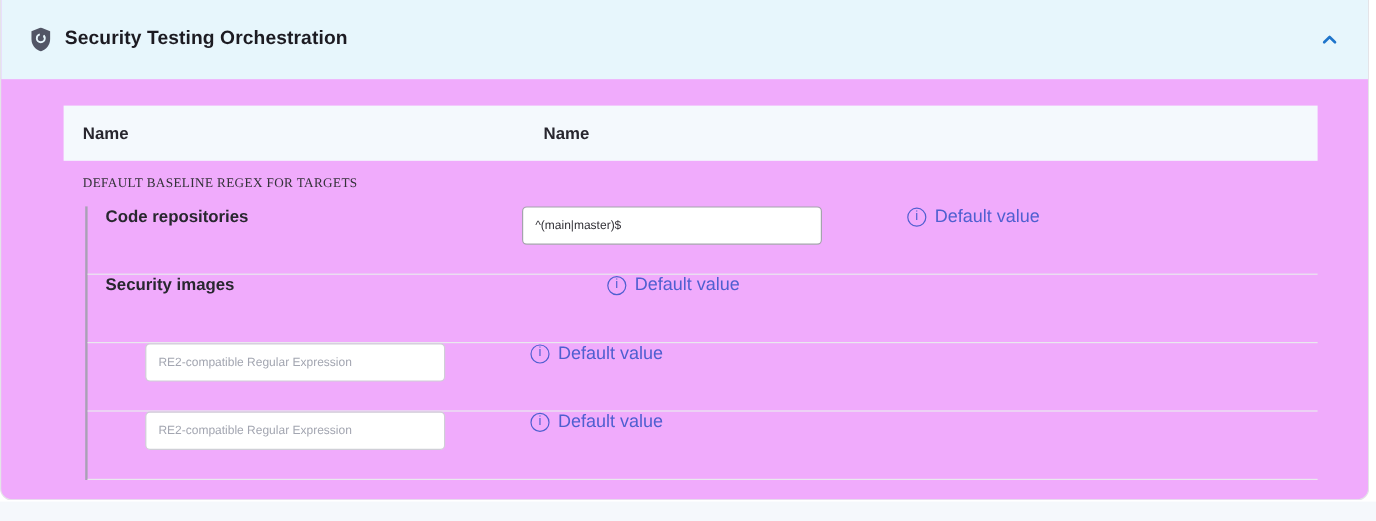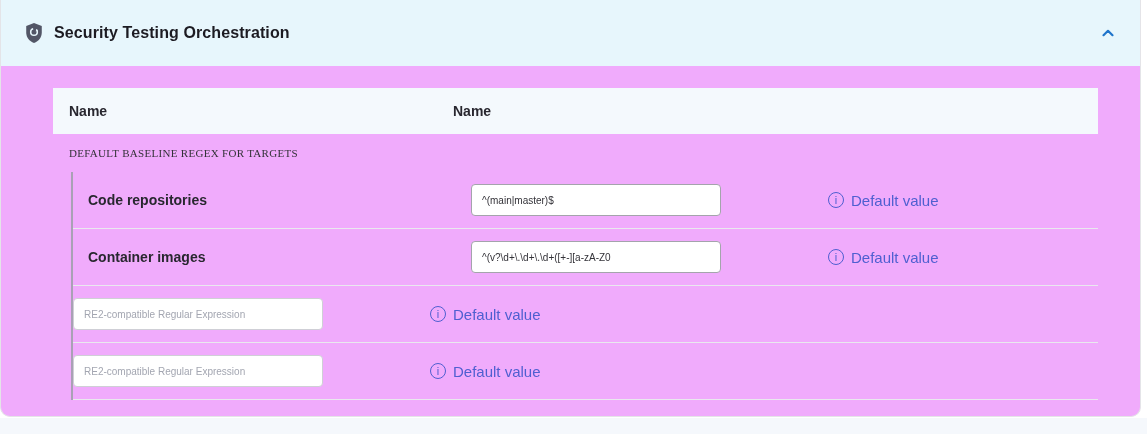--- a/index.html
+++ b/index.html
@@ -63,23 +63,22 @@
     font-family: Liberation Serif, serif;
   }
 
   .group {
     margin-left: 18px;
     border-left: 2px solid #a9a1b5;
   }
   .row {
     height: 57px;
     display: flex;
-    align-items: center;
+    align-items: flex-start;
     border-bottom: 1px solid #e9e9ee;
-    gap: 36px;
   }
   .row-name {
     width: 362px;
     padding-left: 15px;
     font-size: 14px;
     font-weight: 700;
     color: #28272f;
   }
   .regex-input {
     width: 250px;
@@ -87,21 +86,21 @@
     flex: none;
     border: 1px solid #a4a4ac;
     border-radius: 4px;
     padding: 0 10px;
     font-family: "Liberation Sans", sans-serif;
     font-size: 10px;
     color: #333238;
     background: #fff;
     outline: none;
   }
-  .regex-input.empty { border-color: #cfcfd6; }
+  .regex-input.empty { border-color: #cfcfd6; margin-left: 48px; }
   .regex-input::placeholder { color: #a3a6b1; opacity: 1; }
 
   .default-link {
     margin-left: 71px;
     display: inline-flex;
     align-items: center;
     gap: 7px;
     color: #4f5fd0;
     font-size: 15px;
     text-decoration: none;
@@ -162,22 +161,21 @@
         <div class="row">
           <span class="row-name">Code repositories</span>
           <input class="regex-input" type="text" value="^(main|master)$" style="">
           <a class="default-link">
             <span class="info-icon">i</span>
             <span>Default value</span>
           </a>
         </div>
 
         <div class="row">
-          <span class="row-name">Container images</span>
-          <input class="regex-input" type="text" value="^(v?\d+\.\d+\.\d+([+-][a-zA-Z0" style="">
+          <span class="row-name">Security images</span>
           <a class="default-link">
             <span class="info-icon">i</span>
             <span>Default value</span>
           </a>
         </div>
 
         <div class="row">
           <input class="regex-input empty" type="text" placeholder="RE2-compatible Regular Expression" style="">
           <a class="default-link">
             <span class="info-icon">i</span>

